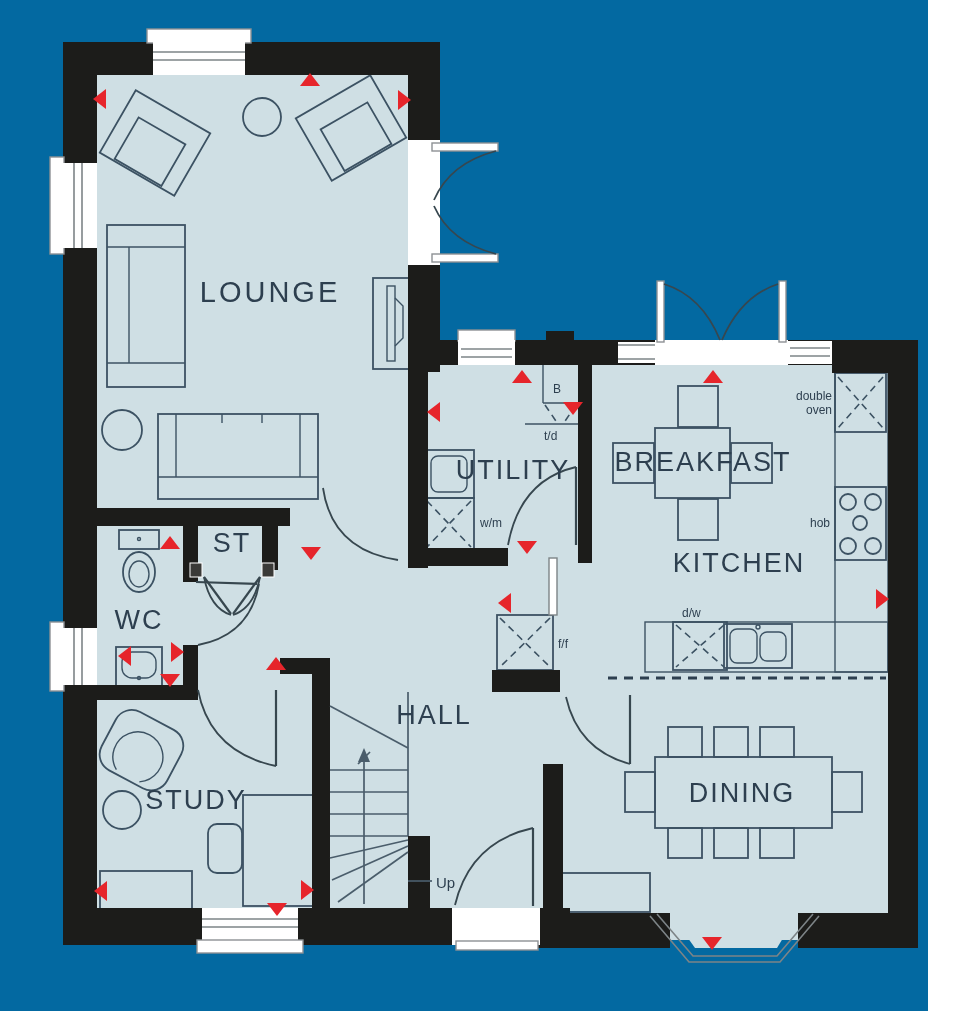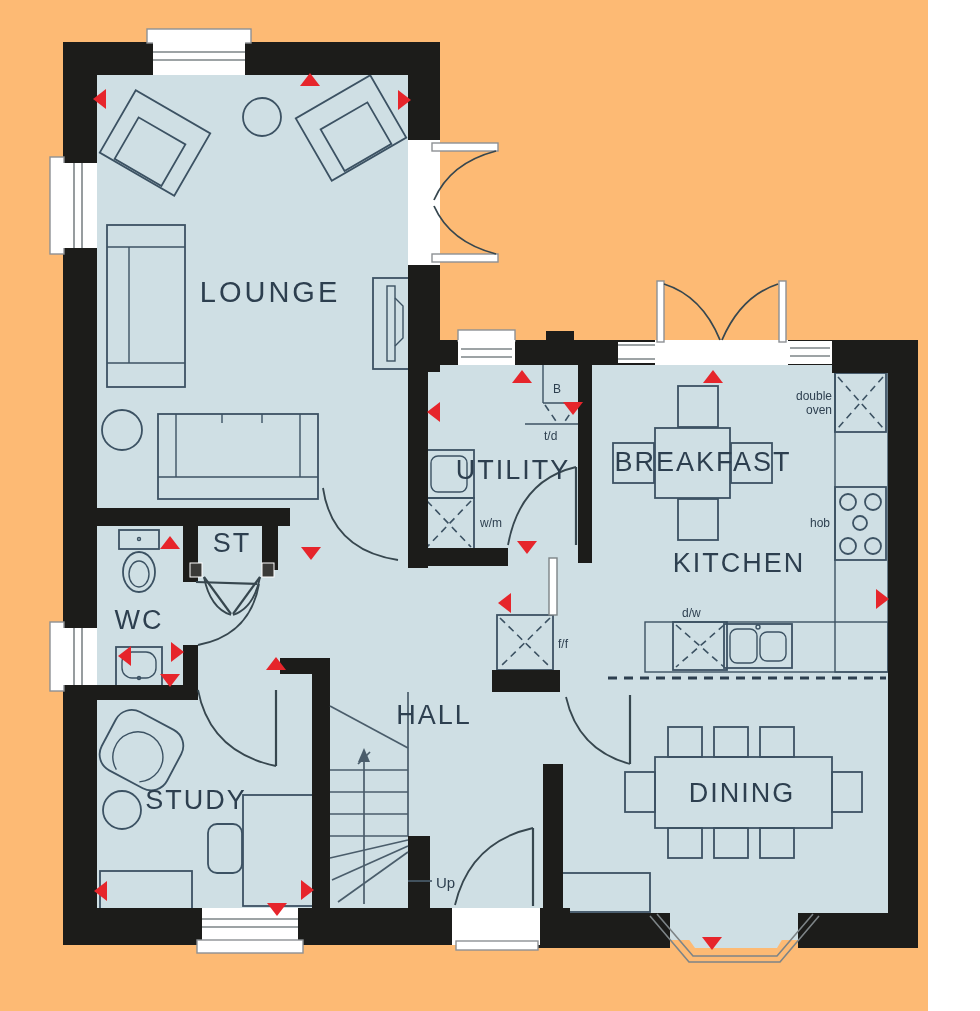--- a/index.html
+++ b/index.html
@@ -1,16 +1,16 @@
 <!DOCTYPE html>
 <html><head>
 <meta charset="utf-8">
 <style>
   html,body{margin:0;padding:0;background:#ffffff;}
-  .page{width:928px;height:1011px;position:relative;background:#fdba74;
+  .page{width:928px;height:1011px;position:relative;background:#0369a1;
         font-family:"Liberation Sans", sans-serif;}
   svg{display:block;}
   .room-label{font-family:"Liberation Sans",sans-serif;font-size:27px;letter-spacing:2px;
               fill:#2d3f4f;text-anchor:middle;}
   .room-label.big{font-size:29px;letter-spacing:3px;}
   .small-label{font-family:"Liberation Sans",sans-serif;font-size:12px;fill:#2d3f4f;}
   .up-label{font-family:"Liberation Sans",sans-serif;font-size:15px;fill:#2d3f4f;}
   .wall{fill:#1c1c1a;stroke:none;}
   .floor{fill:#cfdfe4;stroke:none;}
   .furn{fill:none;stroke:#3c5263;stroke-width:1.8;}

